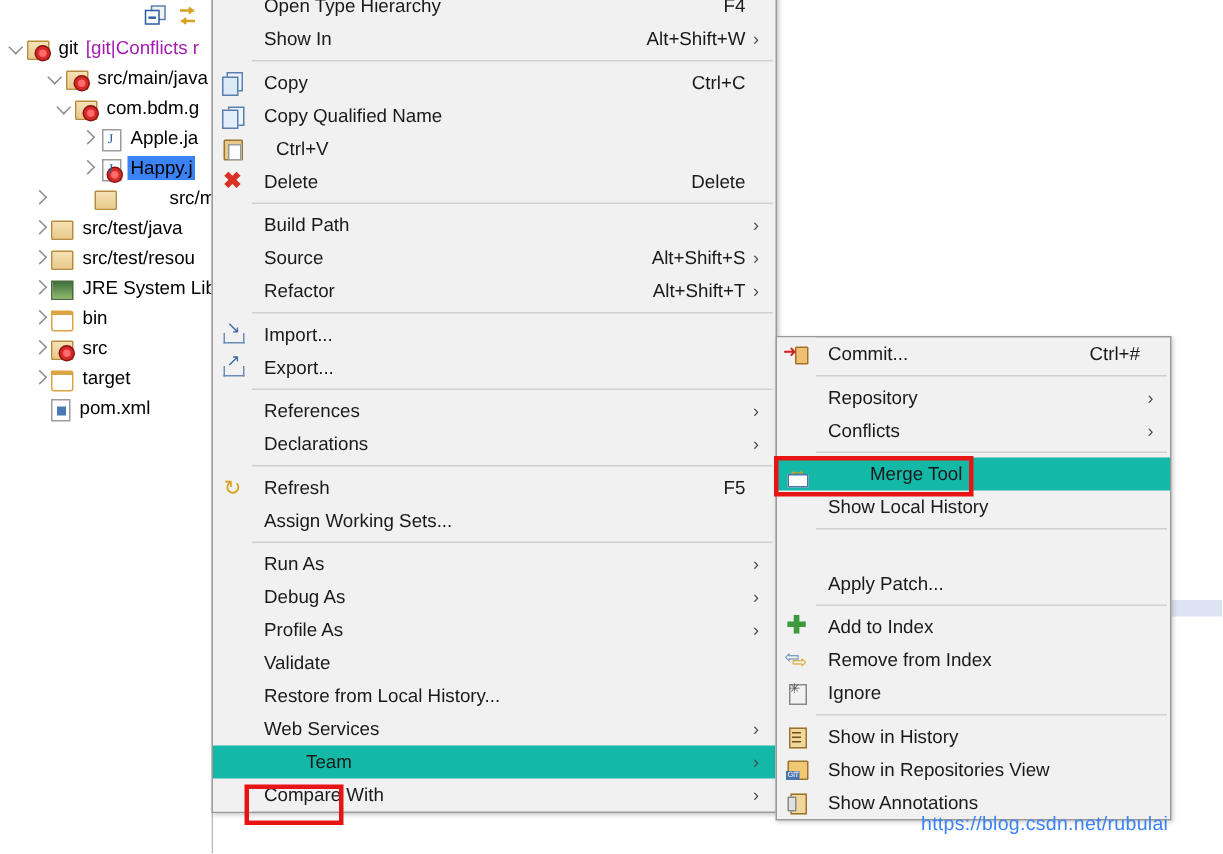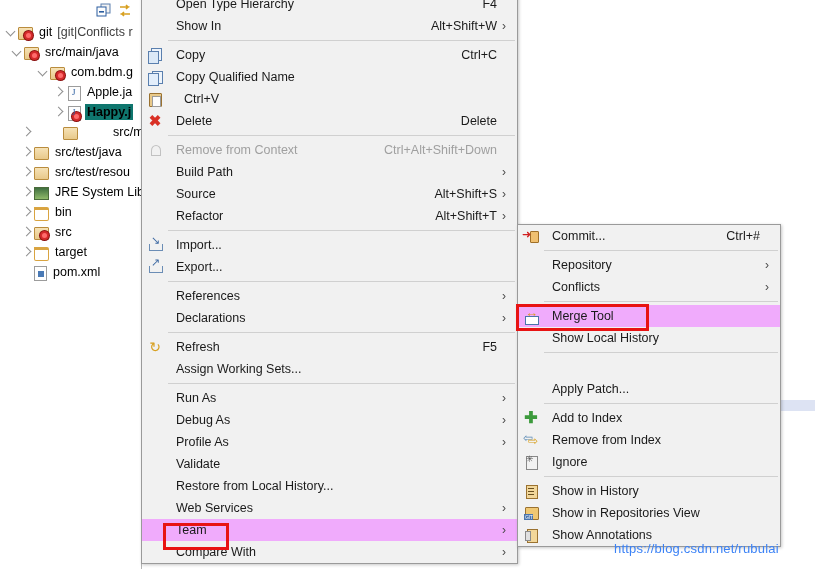--- a/index.html
+++ b/index.html
@@ -38,22 +38,21 @@
   .tree-row {
     position: absolute;
     left: 0;
     height: 20px;
     width: 141px;
     white-space: nowrap;
     display: flex;
     align-items: center;
   }
   .tree-row.sel .lbl-wrap {
-    background: #0f766e;
-    font-weight: bold;
+    background: #3b82f6;
   }
   .twisty {
     width: 16px; height: 20px;
     flex: 0 0 16px;
     position: relative;
   }
   .twisty.collapsed::before,
   .twisty.expanded::before {
     content: "";
     position: absolute;
@@ -65,21 +64,21 @@
   .twisty.collapsed::before { transform: rotate(-45deg); }
   .twisty.expanded::before  { transform: rotate(45deg); }
   .tree-ico {
     width: 16px; height: 16px;
     flex: 0 0 16px;
     margin-right: 3px;
     position: relative;
   }
   .lbl-wrap { padding: 1px 2px; }
   .tree-lbl { color: #000; }
-  .tree-sub { color: #404040; }
+  .tree-sub { color: #a21caf; }
 
   
   .ic-pkgroot, .ic-proj, .ic-srcfolder {
     background: linear-gradient(#f6e2b6,#e8c98a);
     border: 1px solid #b98c3d;
     border-radius: 1px;
     width: 13px; height: 11px;
     margin-top: 3px;
   }
   .ic-folder {
@@ -170,21 +169,21 @@
   .mi {
     position: relative;
     height: 22px;
     display: flex;
     align-items: center;
     padding: 0 6px 0 0;
     white-space: nowrap;
     font-size: 12.5px;
     color: #1a1a1a;
   }
-  .mi.hl { background: #f0abfc; }
+  .mi.hl { background: #14b8a6; gap: 28px; }
   .mi.dis { color: #a0a0a0; }
   .mi-ico {
     width: 22px; height: 22px;
     flex: 0 0 22px;
     position: relative;
     margin-left: 2px;
   }
   .mi-lbl { flex: 1 1 auto; padding-left: 10px; }
   .mi-acc { color: #1a1a1a; padding-left: 18px; }
   .mi.dis .mi-acc { color: #a0a0a0; }
@@ -351,21 +350,21 @@
   <div id="tree-rows">
       <div class="tree-row" style="top: 22px; padding-left: 2px;">
         <span class="twisty expanded"></span>
         <span class="tree-ico">
           <span class="ic-pkgroot" style="position: relative; display: block;">
             <span class="conflict"></span>
           </span>
         </span>
         <span class="lbl-wrap"><span class="tree-lbl">git</span><span class="tree-sub" style="margin-left: 5px;">[git|Conflicts r</span></span>
       </div>
-      <div class="tree-row" style="top: 42px; padding-left: 8px;">
+      <div class="tree-row" style="top: 42px; padding-left: 28px;">
         <span class="twisty expanded"></span>
         <span class="tree-ico">
           <span class="ic-pkgroot" style="position: relative; display: block;">
             <span class="conflict"></span>
           </span>
         </span>
         <span class="lbl-wrap"><span class="tree-lbl">src/main/java</span></span>
       </div>
       <div class="tree-row" style="top: 62px; padding-left: 34px;">
         <span class="twisty expanded"></span>
@@ -494,28 +493,20 @@
       </div>
       <div class="mi">
         <span class="mi-ico">
           <span class="mico xmark">✖</span>
         </span>
         <span class="mi-lbl">Delete</span>
         <span class="mi-acc">Delete</span>
         <span class="mi-arrow none">›</span>
       </div>
       <div class="sep"></div>
-      <div class="mi dis">
-        <span class="mi-ico">
-          <span class="mico ctxrm"></span>
-        </span>
-        <span class="mi-lbl">Remove from Context</span>
-        <span class="mi-acc">Ctrl+Alt+Shift+Down</span>
-        <span class="mi-arrow none">›</span>
-      </div>
       <div class="mi">
         <span class="mi-ico"></span>
         <span class="mi-lbl">Build Path</span>
         <span class="mi-acc"></span>
         <span class="mi-arrow">›</span>
       </div>
       <div class="mi">
         <span class="mi-ico"></span>
         <span class="mi-lbl">Source</span>
         <span class="mi-acc">Alt+Shift+S</span>

